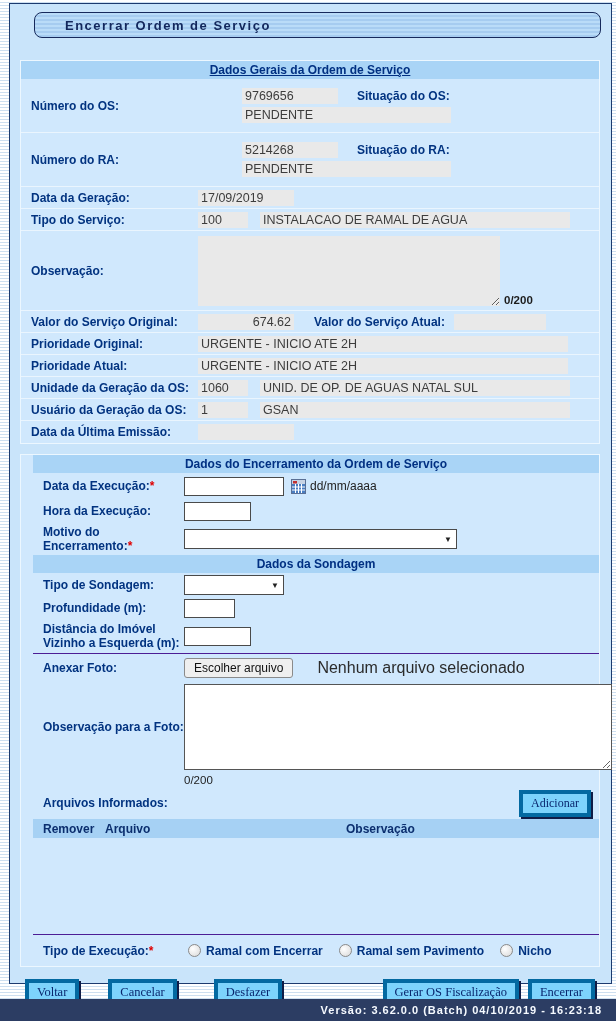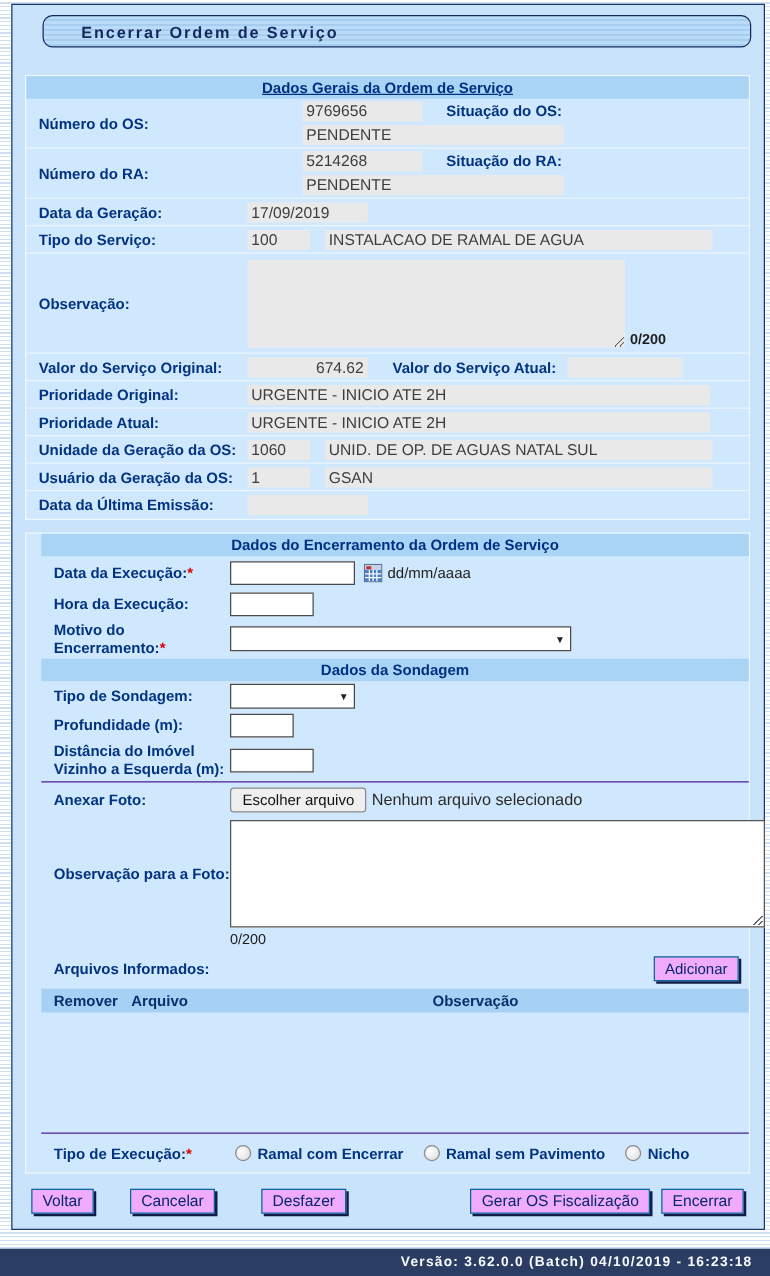--- a/index.html
+++ b/index.html
@@ -24,39 +24,39 @@
   .sec2 .lbl{width:151px;}
   .lbl-inline{font-size:12px;font-weight:bold;color:#023380;}
   .val{display:flex;align-items:center;flex:1;}
   .req{color:#e00000;font-weight:bold;}
   .ro{display:inline-block;background:#e9e9e9;color:#3d3d3d;font-size:12.5px;height:16px;line-height:16px;
     padding:0 3px;box-sizing:border-box;overflow:hidden;white-space:nowrap;}
   .tr{text-align:right;}
   .w50{width:50px;} .w92{width:92px;} .w96{width:96px;} .w209{width:209px;} .w310{width:310px;} .w370{width:370px;}
   .two-line .val{flex-direction:column;align-items:flex-start;justify-content:center;gap:3px;margin-left:44px;}
   .line{display:flex;align-items:center;}
-  .h40{height:40px;} .h22{height:22px;} .h24{height:24px;} .h26{height:26px;} .h28{height:28px;} .h32{height:32px;} .h34{height:34px;}
+  .h40{height:54px;} .h22{height:22px;} .h24{height:24px;} .h26{height:26px;} .h28{height:28px;} .h32{height:32px;} .h34{height:34px;}
   textarea{font-family:"Liberation Sans",sans-serif;font-size:12px;box-sizing:border-box;}
   .ta-grey{width:302px;height:70px;background:#e9e9e9;border:none;color:#333;}
   .ta-white{width:428px;height:86px;background:#ffffff;border:1px solid #555;color:#222;}
   .counter{font-size:11.5px;font-weight:bold;color:#1c1c1c;margin-left:4px;}
   .counter2{font-size:11.5px;color:#1c1c1c;}
   .inp{height:19px;border:1px solid #4a4a4a;background:#fff;font-size:12px;padding:0 2px;box-sizing:border-box;
     font-family:"Liberation Sans",sans-serif;}
   .w100i{width:100px;} .w67i{width:67px;} .w51i{width:51px;}
   .select{height:20px;background:#fff;border:1px solid #4a4a4a;box-sizing:border-box;position:relative;cursor:default;}
   .w273{width:273px;} .w100s{width:100px;}
   .sel-arrow{position:absolute;right:4px;top:5px;font-size:8px;color:#222;}
   .hint{font-size:12px;color:#222;margin-left:4px;}
   .cal{margin-left:7px;cursor:pointer;display:inline-flex;}
   .file-btn{background:#efefef;border:1px solid #8a8a8a;border-radius:3px;color:#111;font-size:12px;
     padding:2px 9px;font-family:"Liberation Sans",sans-serif;}
-  .file-status{font-size:13px;color:#2b2b2b;margin-left:4px;}
-  .btn{background:#f0abfc;border:1px solid #0369a1;color:#09276e;font-size:12.5px;padding:2px 8px;
-    box-shadow:2px 2px 0 #101c46;font-family:Liberation Sans, sans-serif;cursor:pointer;white-space:nowrap;}
+  .file-status{font-size:16px;color:#2b2b2b;margin-left:24px;}
+  .btn{background:#7dd3fc;border:4px solid #0369a1;color:#09276e;font-size:12.5px;padding:2px 8px;
+    box-shadow:2px 2px 0 #101c46;font-family:Liberation Serif, serif;cursor:pointer;white-space:nowrap;}
   .arq-row{display:flex;align-items:center;padding:0 8px 0 10px;height:32px;}
   .arq-row .lbl2{font-size:12px;font-weight:bold;color:#023380;flex:1;}
   .thead{height:19px;background:#a6d1f4;display:grid;grid-template-columns:62px 241px auto;
     align-items:center;padding-left:10px;box-sizing:border-box;}
   .thead span{font-size:12px;font-weight:bold;color:#0b2e6e;}
   .tbody{height:96px;}
   .bt{border-top:1px solid #4c1d95;}
   .radio{width:11px;height:11px;border-radius:50%;border:1px solid #8a8a8a;
     background:radial-gradient(circle at 35% 35%,#ffffff,#d8d8d8);display:inline-block;flex-shrink:0;}
   .opt{display:flex;align-items:center;gap:5px;margin-right:16px;}

